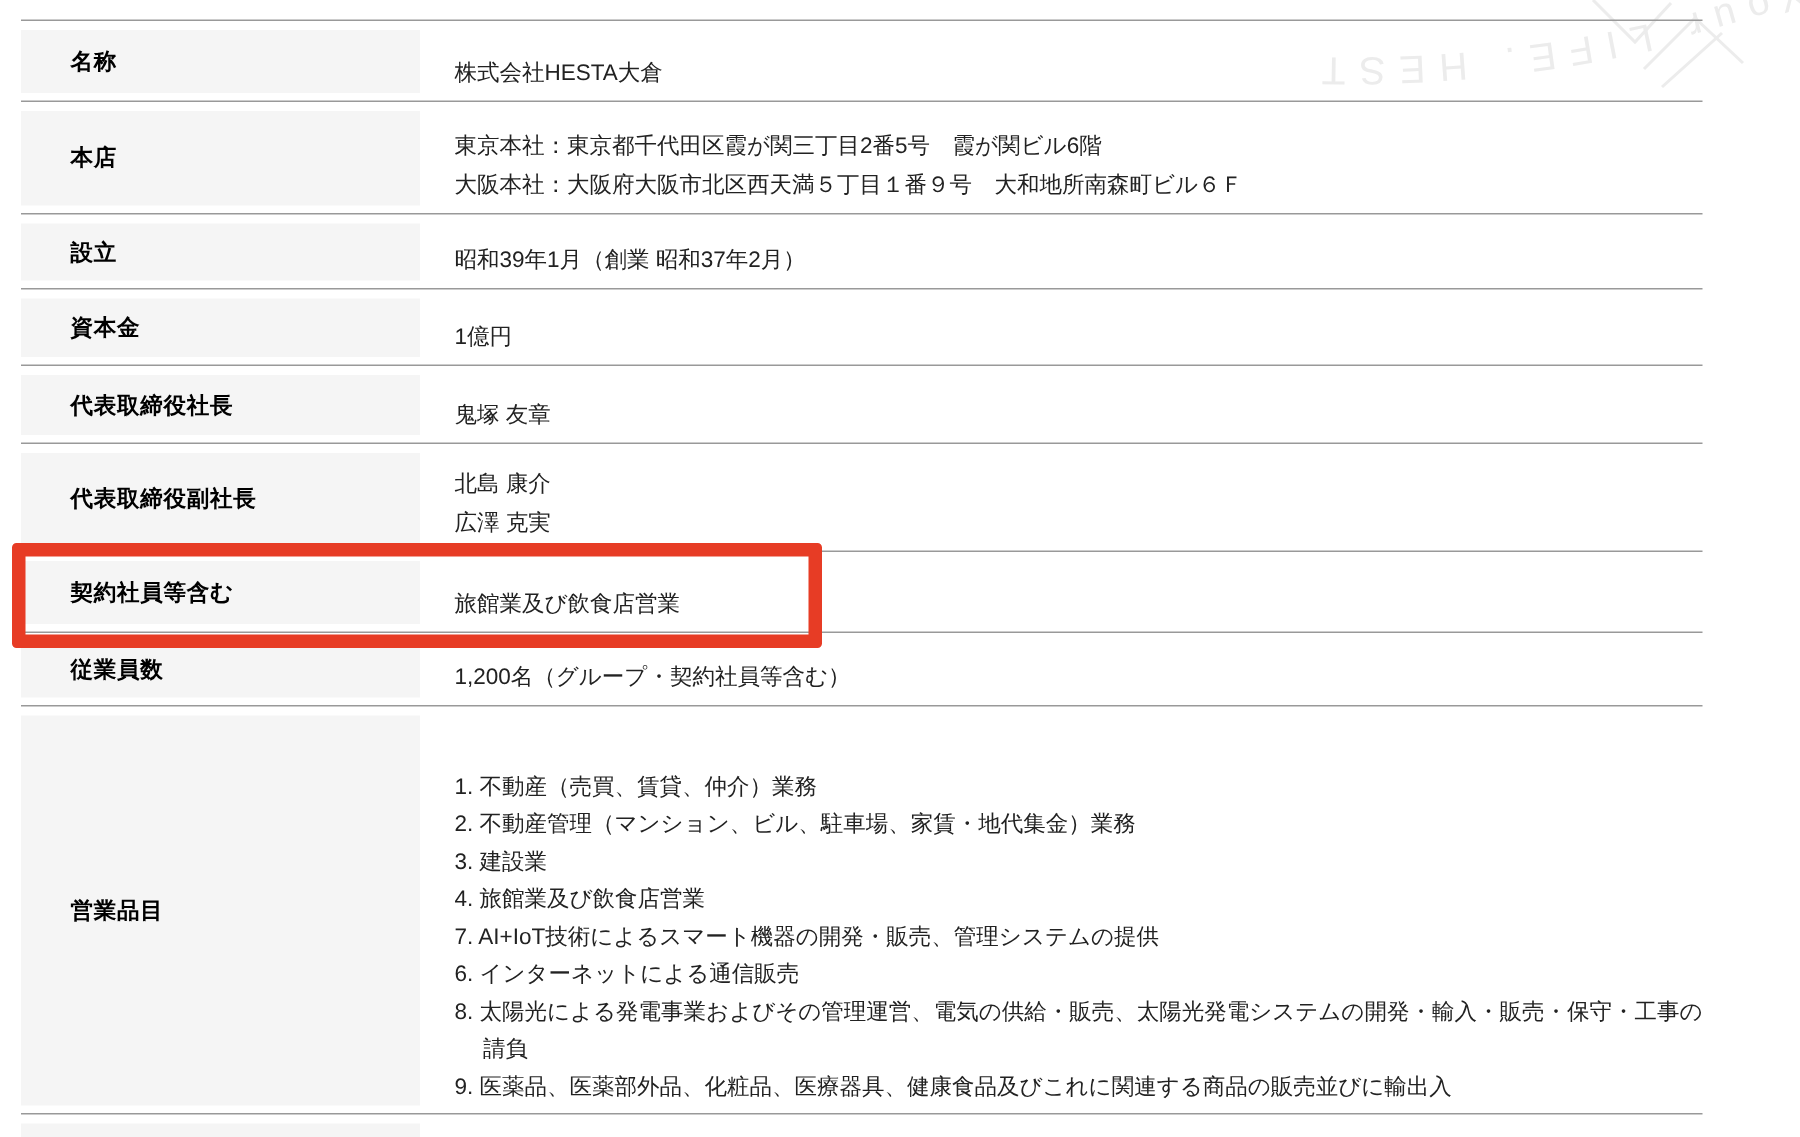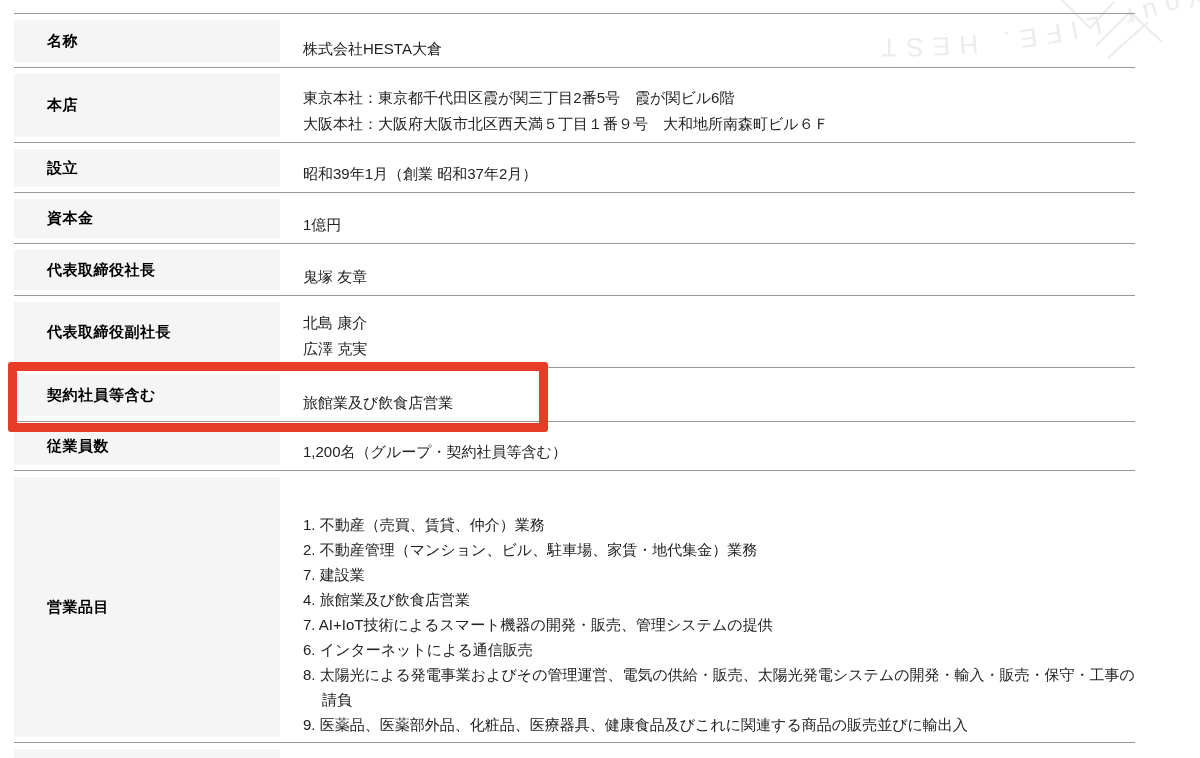--- a/index.html
+++ b/index.html
@@ -102,21 +102,21 @@
         <div class="row-label">従業員数</div>
         <div class="row-value">
           <div>1,200名（グループ・契約社員等含む）</div>
         </div>
       </div>
       <div class="row">
         <div class="row-label">営業品目</div>
         <div class="row-value">
           <div class="biz-item">1. 不動産（売買、賃貸、仲介）業務</div>
           <div class="biz-item">2. 不動産管理（マンション、ビル、駐車場、家賃・地代集金）業務</div>
-          <div class="biz-item">7. 建設業</div>
+          <div class="biz-item">3. 建設業</div>
           <div class="biz-item">4. 旅館業及び飲食店営業</div>
           <div class="biz-item">7. AI+IoT技術によるスマート機器の開発・販売、管理システムの提供</div>
           <div class="biz-item">6. インターネットによる通信販売</div>
           <div class="biz-item">8. 太陽光による発電事業およびその管理運営、電気の供給・販売、太陽光発電システムの開発・輸入・販売・保守・工事の請負</div>
           <div class="biz-item">9. 医薬品、医薬部外品、化粧品、医療器具、健康食品及びこれに関連する商品の販売並びに輸出入</div>
         </div>
       </div>
       <div class="row">
         <div class="row-label"></div>
         <div class="row-value"></div>

